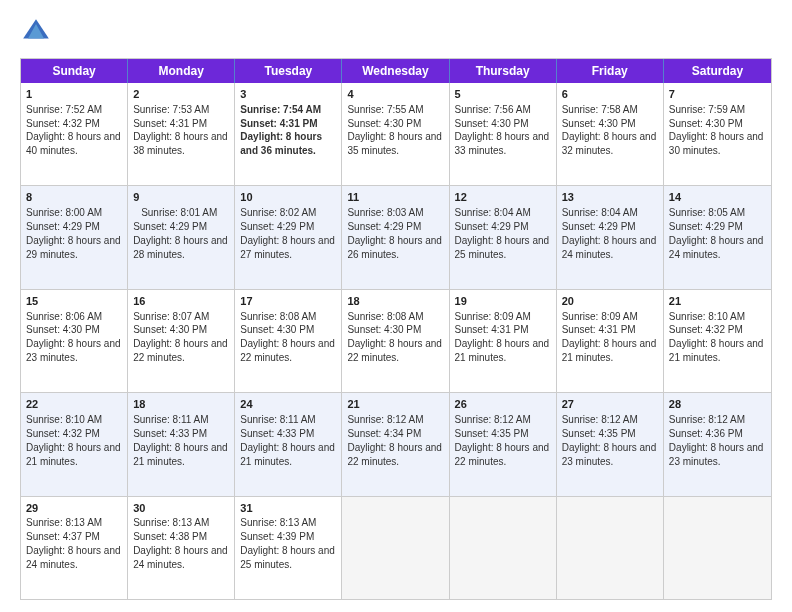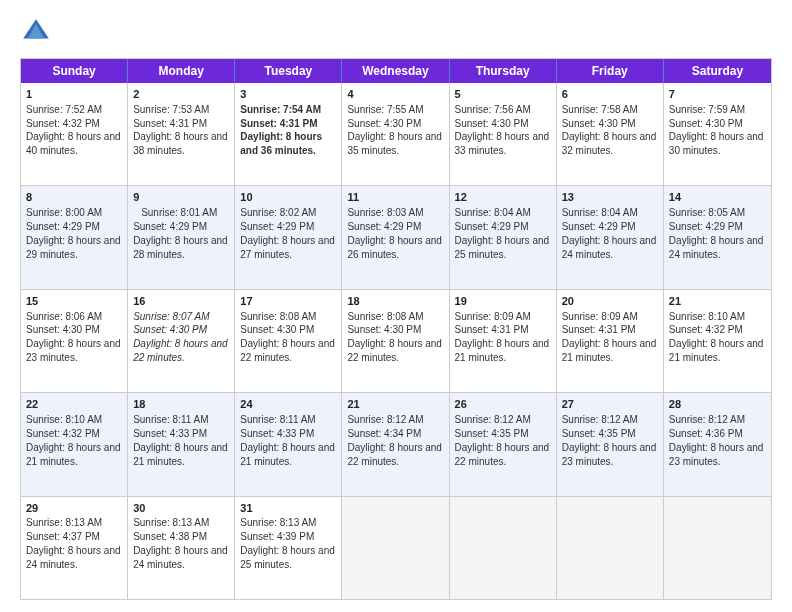--- a/index.html
+++ b/index.html
@@ -187,21 +187,21 @@
 Sunset: 4:29 PM
 Daylight: 8 hours and 24 minutes.</span></div>
           <div class="cal-cell alt-row"><span class="day-num">14</span><span class="cell-text" style="white-space: pre-line;">Sunrise: 8:05 AM
 Sunset: 4:29 PM
 Daylight: 8 hours and 24 minutes.</span></div>
         </div>
         <div class="cal-row">
           <div class="cal-cell"><span class="day-num">15</span><span class="cell-text" style="white-space: pre-line;">Sunrise: 8:06 AM
 Sunset: 4:30 PM
 Daylight: 8 hours and 23 minutes.</span></div>
-          <div class="cal-cell"><span class="day-num">16</span><span class="cell-text" style="white-space: pre-line; font-style: italic;">Sunrise: 8:07 AM
+          <div class="cal-cell"><span class="day-num">16</span><span class="cell-text" style="white-space: pre-line;">Sunrise: 8:07 AM
 Sunset: 4:30 PM
 Daylight: 8 hours and 22 minutes.</span></div>
           <div class="cal-cell"><span class="day-num">17</span><span class="cell-text" style="white-space: pre-line;">Sunrise: 8:08 AM
 Sunset: 4:30 PM
 Daylight: 8 hours and 22 minutes.</span></div>
           <div class="cal-cell"><span class="day-num">18</span><span class="cell-text" style="white-space: pre-line;">Sunrise: 8:08 AM
 Sunset: 4:30 PM
 Daylight: 8 hours and 22 minutes.</span></div>
           <div class="cal-cell"><span class="day-num">19</span><span class="cell-text" style="white-space: pre-line;">Sunrise: 8:09 AM
 Sunset: 4:31 PM

